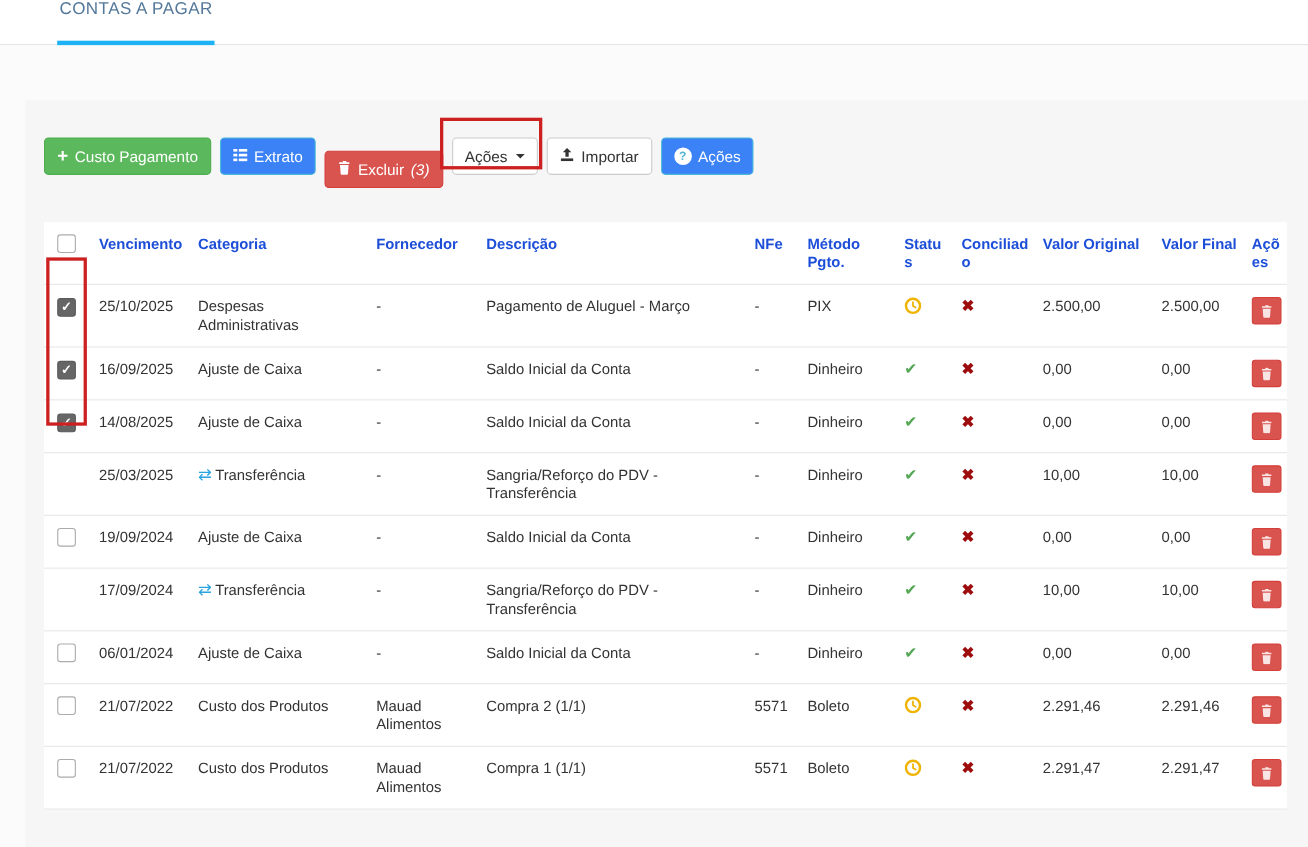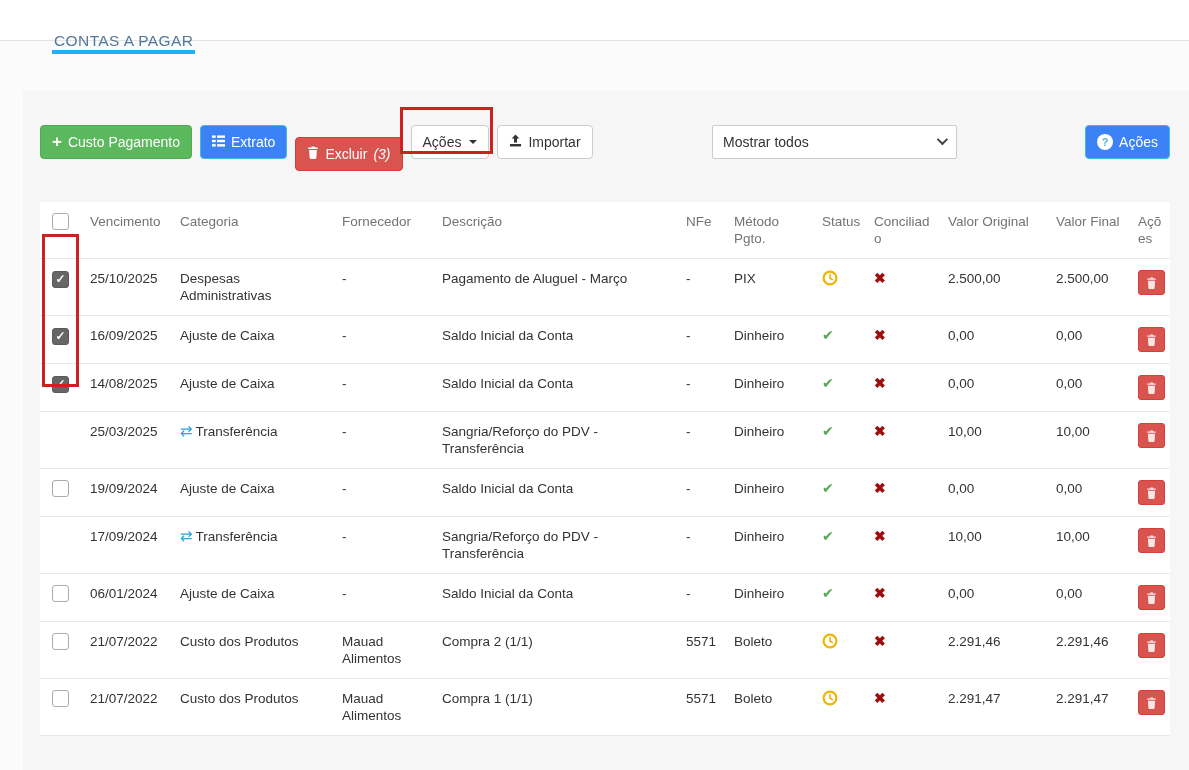--- a/index.html
+++ b/index.html
@@ -5,21 +5,21 @@
   * { box-sizing: border-box; margin: 0; padding: 0; }
   html,body { width:1189px; height:770px; overflow:hidden; }
   body {
     font-family: "Liberation Sans", sans-serif;
     background:#fbfbfb; color:#333; position:relative; font-size:13.5px;
   }
 
   
   .tabbar { height:41px; background:#fff; border-bottom:1px solid #e4e4e4; position:relative; }
   .tab {
-    position:absolute; left:52px; top:0; height:54px; display:flex; align-items:flex-end;
+    position:absolute; left:52px; top:0; height:41px; display:flex; align-items:flex-start;
     color:#54789a; font-size:15.5px; letter-spacing:.4px; padding:0 2px;
     border-bottom:4px solid #1db2f5; cursor:pointer;
   }
 
   
   .panel {
     position:absolute; left:23px; top:91px; right:0; bottom:0;
     background:#f6f6f6; padding:22px 19px 0 17px;
   }
 
@@ -51,21 +51,21 @@
   }
   .sel-chevron {
     position:absolute; right:12px; top:12px; width:8px; height:8px; pointer-events:none;
     border-right:2px solid #444; border-bottom:2px solid #444; transform:rotate(45deg) translateY(-2px);
   }
   .btn-videos { margin-left:0; }
 
   
   table.grid { border-collapse:collapse; width:1130px; margin:31px 0 0 0; background:#fff; table-layout:fixed; }
   .grid th, .grid td { padding:11px 6px; vertical-align:top; line-height:17px; font-size:13.5px; text-align:left; word-wrap:break-word; }
-  .grid thead th { color:#737373; font-weight:normal; }
+  .grid thead th { color:#1d4ed8; font-weight:bold; }
   .grid tbody tr { border-top:1px solid #e7e7e7; }
   .grid tbody tr:last-child { border-bottom:1px solid #e7e7e7; }
   .col-cb   { width:44px; }
   .col-venc { width:90px; }
   .col-cat  { width:162px; }
   .col-forn { width:100px; }
   .col-desc { width:244px; }
   .col-nfe  { width:48px; }
   .col-met  { width:88px; }
   .col-stat { width:52px; }
@@ -158,26 +158,20 @@
     <button class="btn btn-default">
       <span class="icon-svg">
         <svg width="13" height="13" viewBox="0 0 14 14" fill="#333">
             <path d="M7 0.5l4.2 4.3H8.6v4.4H5.4V4.8H2.8z"></path>
             <rect x="1" y="10.8" width="12" height="2.6"></rect>
           </svg>
       </span>
       <span>Importar</span>
     </button>
 
-    <span class="select-wrap">
-      <select class="filter">
-        <option>Mostrar todos</option>
-      </select>
-      <span class="sel-chevron"></span>
-    </span>
 
     <button class="btn btn-info btn-videos">
       <span class="q-circle">?</span>
       <span>Ações</span>
     </button>
   </div>
 
   <table class="grid">
     <colgroup>
       <col class="col-cb">

